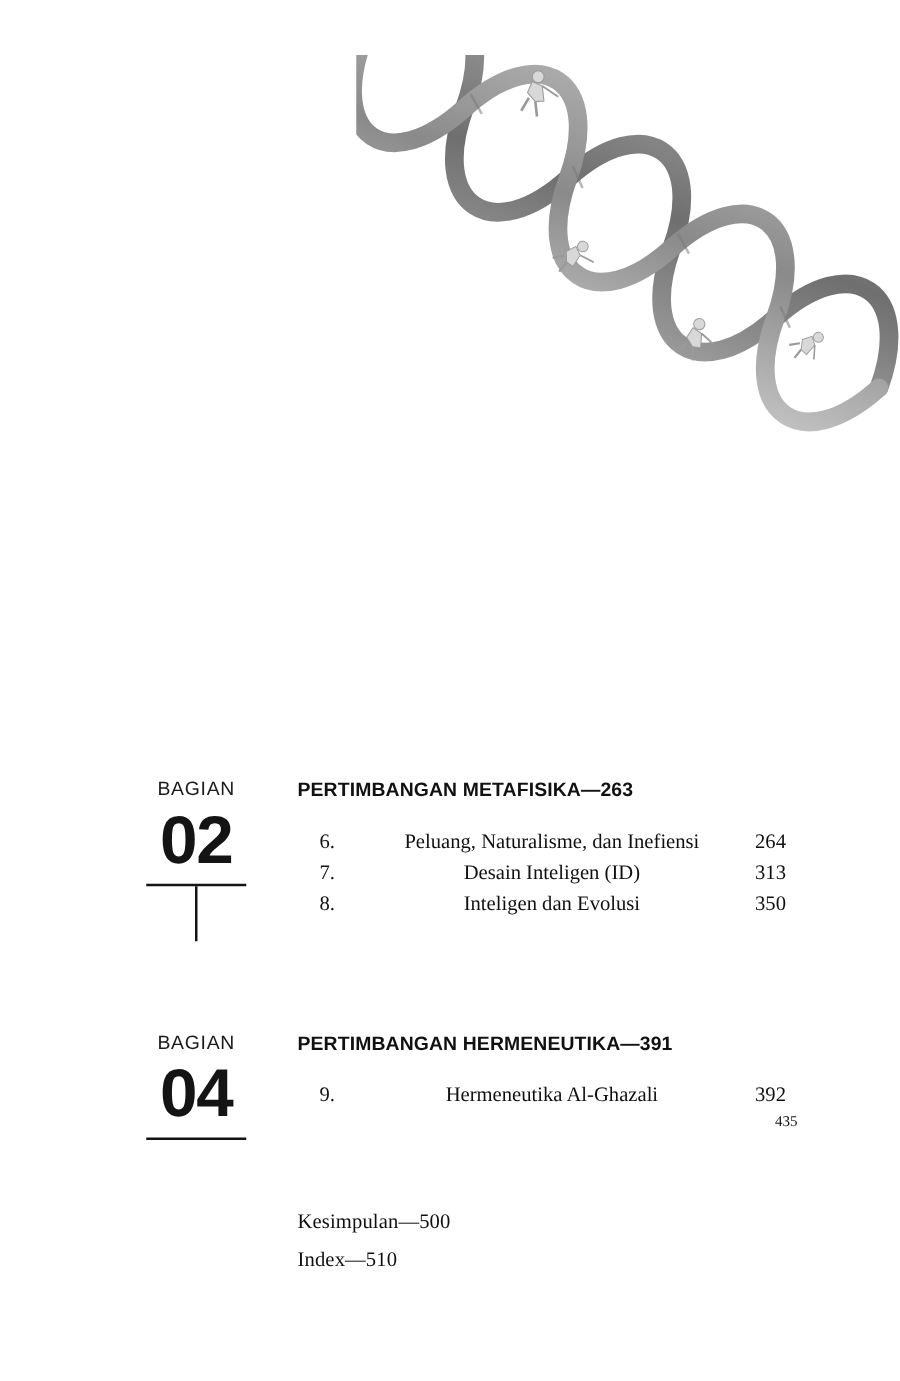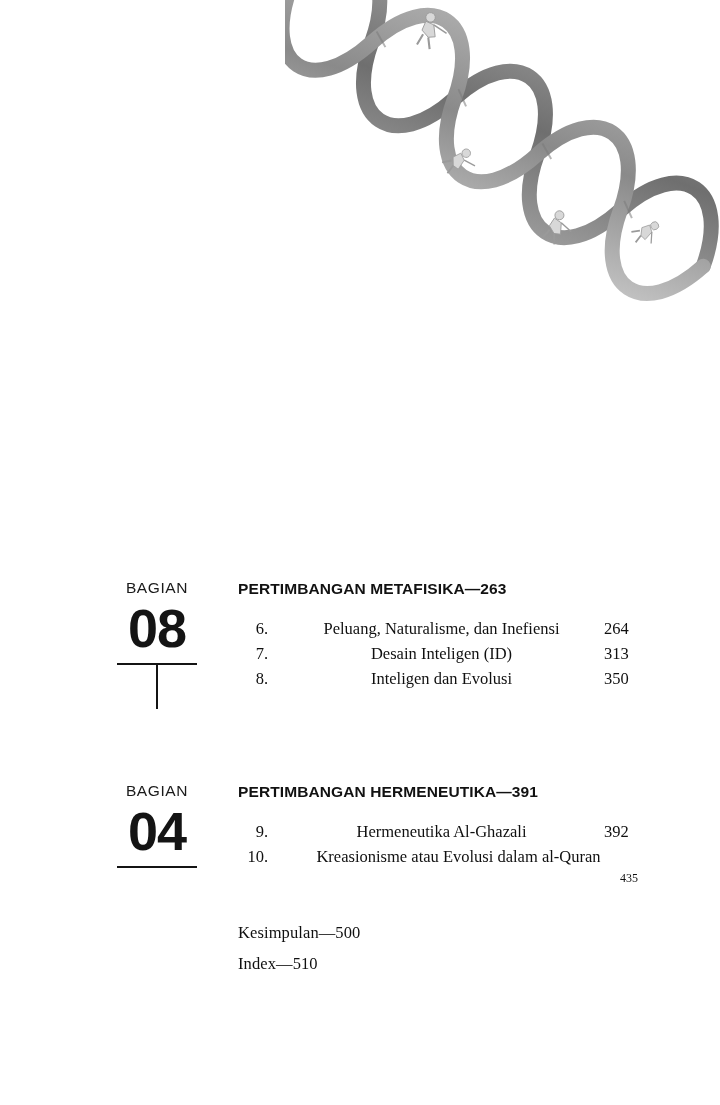--- a/index.html
+++ b/index.html
@@ -7,20 +7,21 @@
     padding: 0;
     background: #ffffff;
   }
   .page {
     position: relative;
     width: 720px;
     height: 1018px;
     background: #ffffff;
     overflow: hidden;
     font-family: "Liberation Serif", serif;
+    margin-top: 44px;
   }
 
   
   .dna-art {
     position: absolute;
     left: 285px;
     top: -14px;
     width: 450px;
     height: 320px;
     pointer-events: none;
@@ -256,21 +257,21 @@
         </g>
       </g>
     </svg>
   </div>
 
   <div class="toc">
 
     <div class="part part-03">
       <div class="part-marker">
         <div class="part-label">BAGIAN</div>
-        <div class="part-number">08</div>
+        <div class="part-number">02</div>
         <div class="part-rule"></div>
         <div class="part-stem"></div>
       </div>
       <div class="part-body">
         <div class="part-title">PERTIMBANGAN METAFISIKA—263</div>
         <div class="chapters">
           <div class="chapter-row">
             <span class="chapter-num">6.</span>
             <span class="chapter-title">Peluang, Naturalisme, dan Inefiensi</span>
             <span class="chapter-page">264</span>
@@ -296,25 +297,20 @@
         <div class="part-rule"></div>
       </div>
       <div class="part-body">
         <div class="part-title">PERTIMBANGAN HERMENEUTIKA—391</div>
         <div class="chapters">
           <div class="chapter-row">
             <span class="chapter-num">9.</span>
             <span class="chapter-title">Hermeneutika Al-Ghazali</span>
             <span class="chapter-page">392</span>
           </div>
-          <div class="chapter-row wrapped">
-            <span class="chapter-num">10.</span>
-            <span class="chapter-title">Kreasionisme atau Evolusi dalam al-Quran</span>
-
-          </div>
           <div class="page-overflow">435</div>
         </div>
       </div>
     </div>
 
   </div>
 
   <div class="backmatter">
     <div class="backmatter-row">Kesimpulan—500</div>
     <div class="backmatter-row">Index—510</div>

